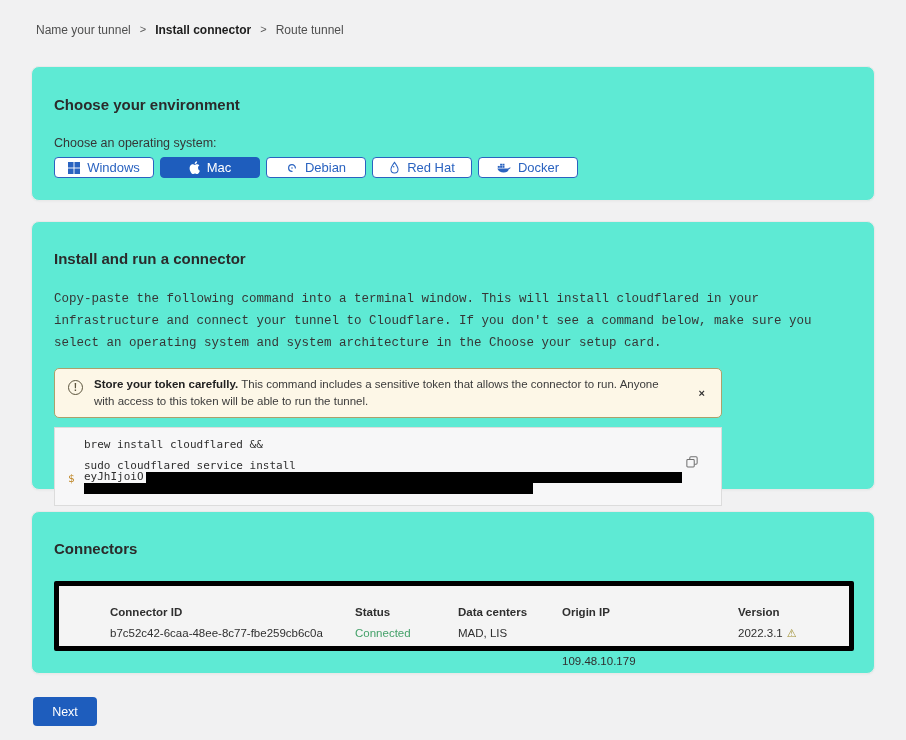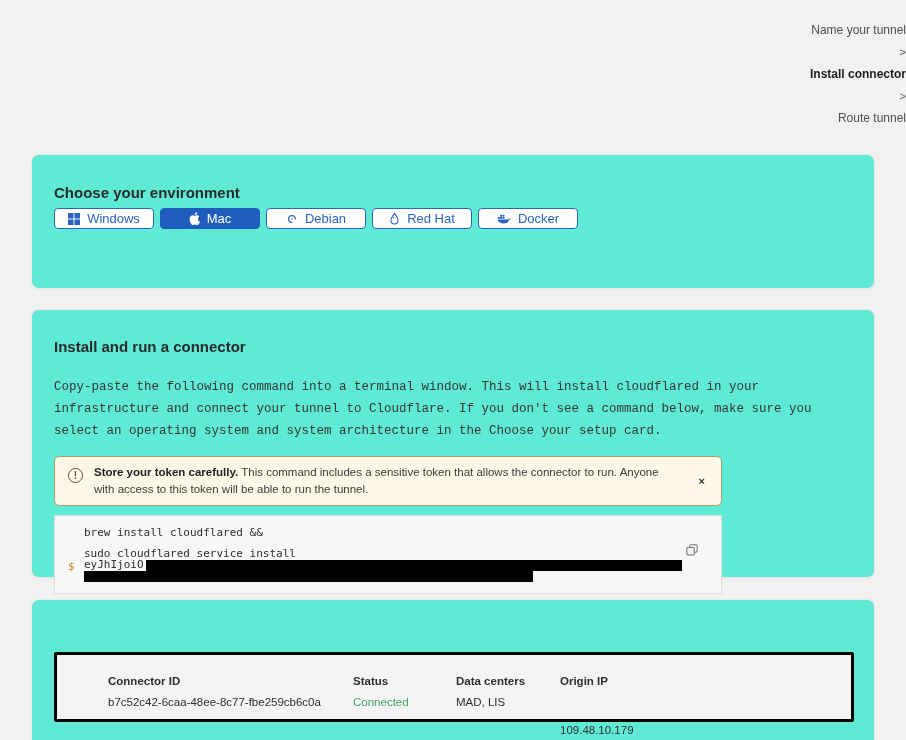--- a/index.html
+++ b/index.html
@@ -9,23 +9,22 @@
     font-family: "Liberation Sans", sans-serif;
     color: #2b2b2b;
     overflow: hidden;
   }
   
   .breadcrumb {
     padding: 23px 0 0 36px;
     font-size: 12px;
     color: #4f4f4f;
     display: flex;
-    align-items: flex-end;
+    align-items: flex-start;
     gap: 9px;
-    flex-direction: column;
   }
   .crumb { cursor: default; }
   .crumb.active { font-weight: 700; color: #1d1d1d; }
   .crumb-sep { color: #5a5a5a; font-size: 11px; }
 
   
   .card {
     width: 844px;
     margin: 0 0 0 31px;
     background: #5eead4;
@@ -121,21 +120,21 @@
     position: absolute; right: 21px; top: 26px;
     background: none; border: none; cursor: pointer; padding: 2px;
   }
 
   
   .card-connectors { margin-top: 21px; padding: 28px 22px 23px 22px; height: 163px; }
   .conn-table {
     margin-top: 24px;
     width: 800px; height: 70px;
     background: #f4f4f4;
-    border: 3px solid #000000;
+    border: 5px solid #000000;
     border-radius: 2px;
     padding: 20px 0 0 51px;
     display: flex;
   }
   .conn-col { display: flex; flex-direction: column; gap: 9px; }
   .col-id { width: 245px; }
   .col-status { width: 103px; }
   .col-dc { width: 104px; }
   .col-ip { width: 176px; gap: 37px; }
   .col-ver { width: 110px; }
@@ -166,20 +165,21 @@
   <span class="crumb">Name your tunnel</span>
   <span class="crumb-sep">&gt;</span>
   <span class="crumb active">Install connector</span>
   <span class="crumb-sep">&gt;</span>
   <span class="crumb">Route tunnel</span>
 </nav>
 
 
 <section class="card card-env">
   <h2 class="card-title">Choose your environment</h2>
+  <div class="os-label">Choose an operating system:</div>
   <div class="os-row">
     <button class="os-btn">
       <span>
         <svg width="12" height="12" viewBox="0 0 13 13" fill="#2a63c0">
             <rect x="0" y="0" width="6" height="6"></rect>
             <rect x="7" y="0" width="6" height="6"></rect>
             <rect x="0" y="7" width="6" height="6"></rect>
             <rect x="7" y="7" width="6" height="6"></rect>
           </svg>
       </span>
@@ -249,37 +249,42 @@
       <svg width="12" height="12" viewBox="0 0 14 14" fill="none" stroke="#717171" stroke-width="1.2">
           <rect x="1" y="4.2" width="8.6" height="8.6" rx="1"></rect>
           <path d="M4.4 4.2V2.3A1.3 1.3 0 0 1 5.7 1h6A1.3 1.3 0 0 1 13 2.3v6a1.3 1.3 0 0 1-1.3 1.3H9.8"></path>
         </svg>
     </button>
   </div>
 </section>
 
 
 <section class="card card-connectors">
+  <h2 class="card-title">Connectors</h2>
   <div class="conn-table">
     <div class="conn-col col-id">
       <span class="conn-header">Connector ID</span>
       <span class="conn-value">b7c52c42-6caa-48ee-8c77-fbe259cb6c0a</span>
     </div>
     <div class="conn-col col-status">
       <span class="conn-header">Status</span>
       <span class="conn-value status-connected">Connected</span>
     </div>
     <div class="conn-col col-dc">
       <span class="conn-header">Data centers</span>
       <span class="conn-value">MAD, LIS</span>
     </div>
     <div class="conn-col col-ip">
       <span class="conn-header">Origin IP</span>
       <span class="conn-value">109.48.10.179</span>
     </div>
+    <div class="conn-col col-ver">
+      <span class="conn-header">Version</span>
+      <span class="conn-value"><span>2022.3.1</span><span class="ver-warn">⚠</span></span>
+    </div>
   </div>
 </section>
 
 
 <button class="next-btn">Next</button>
 
 
 
 
 </body></html>

